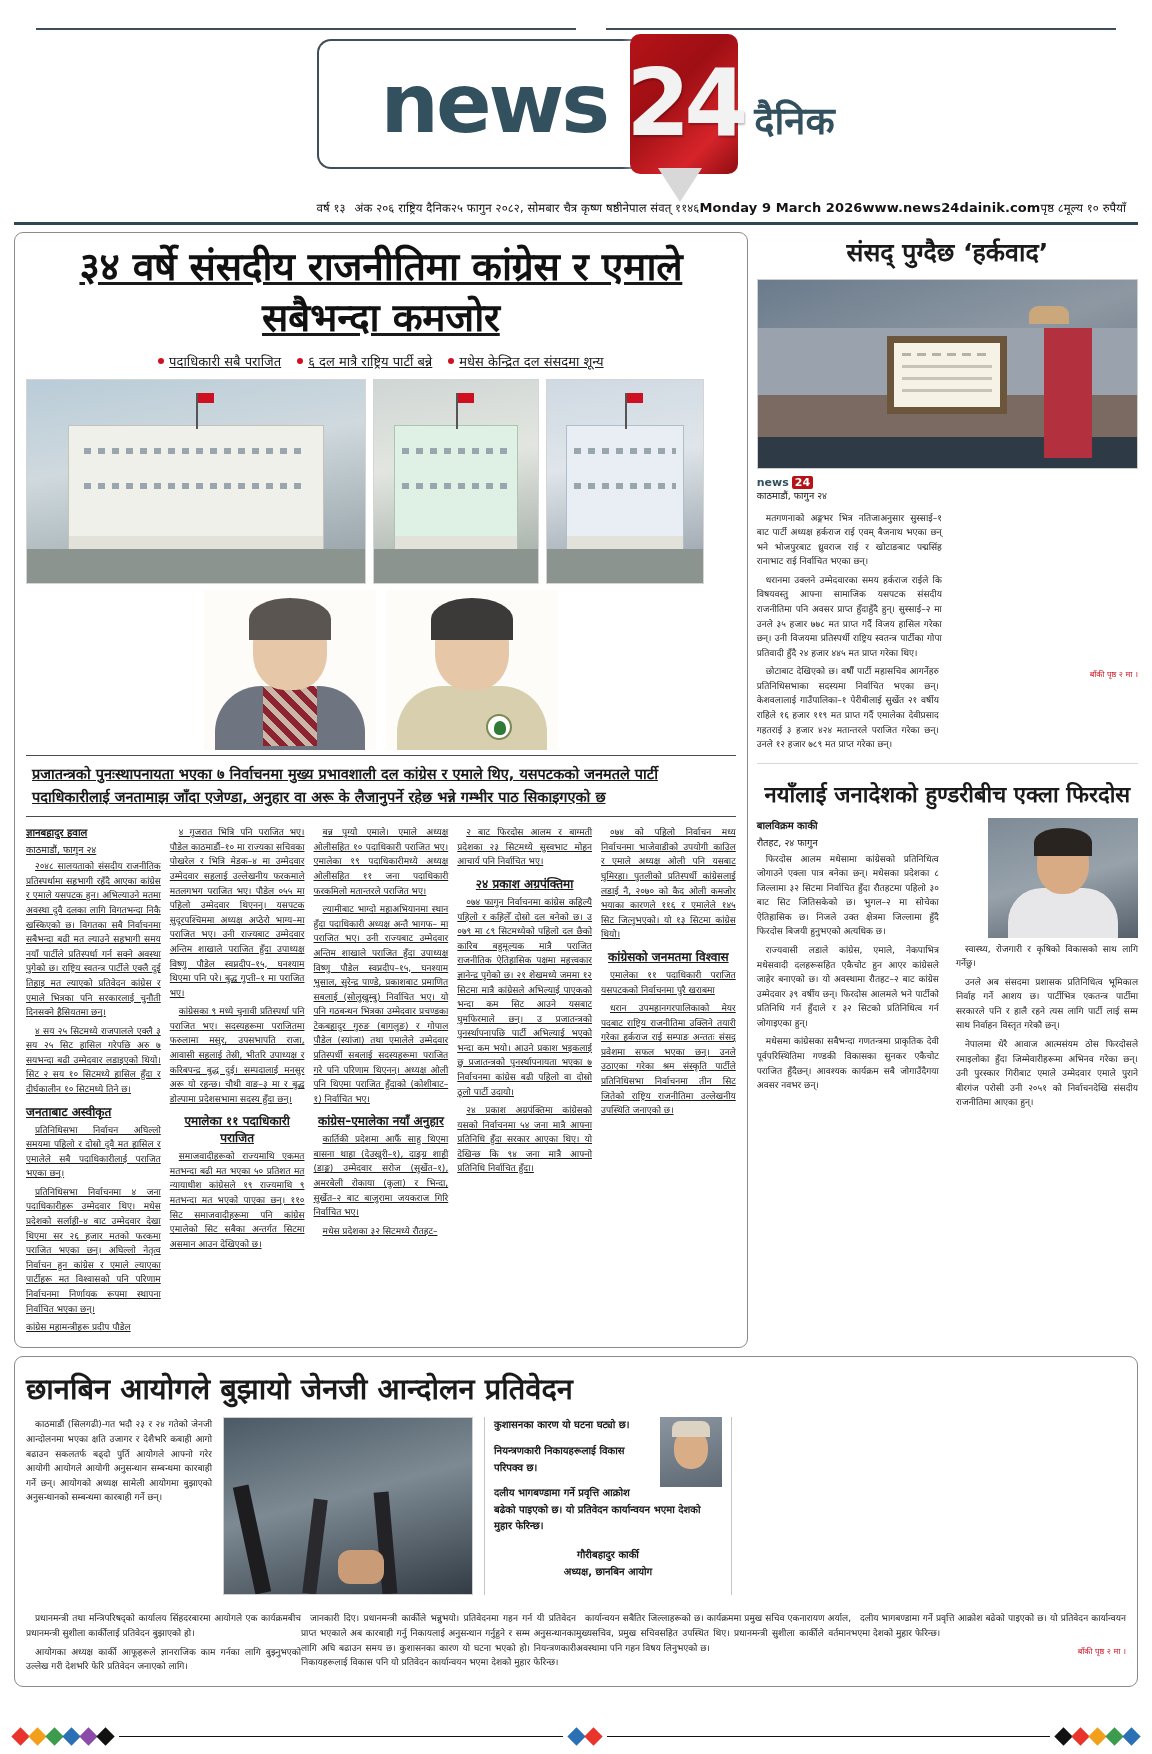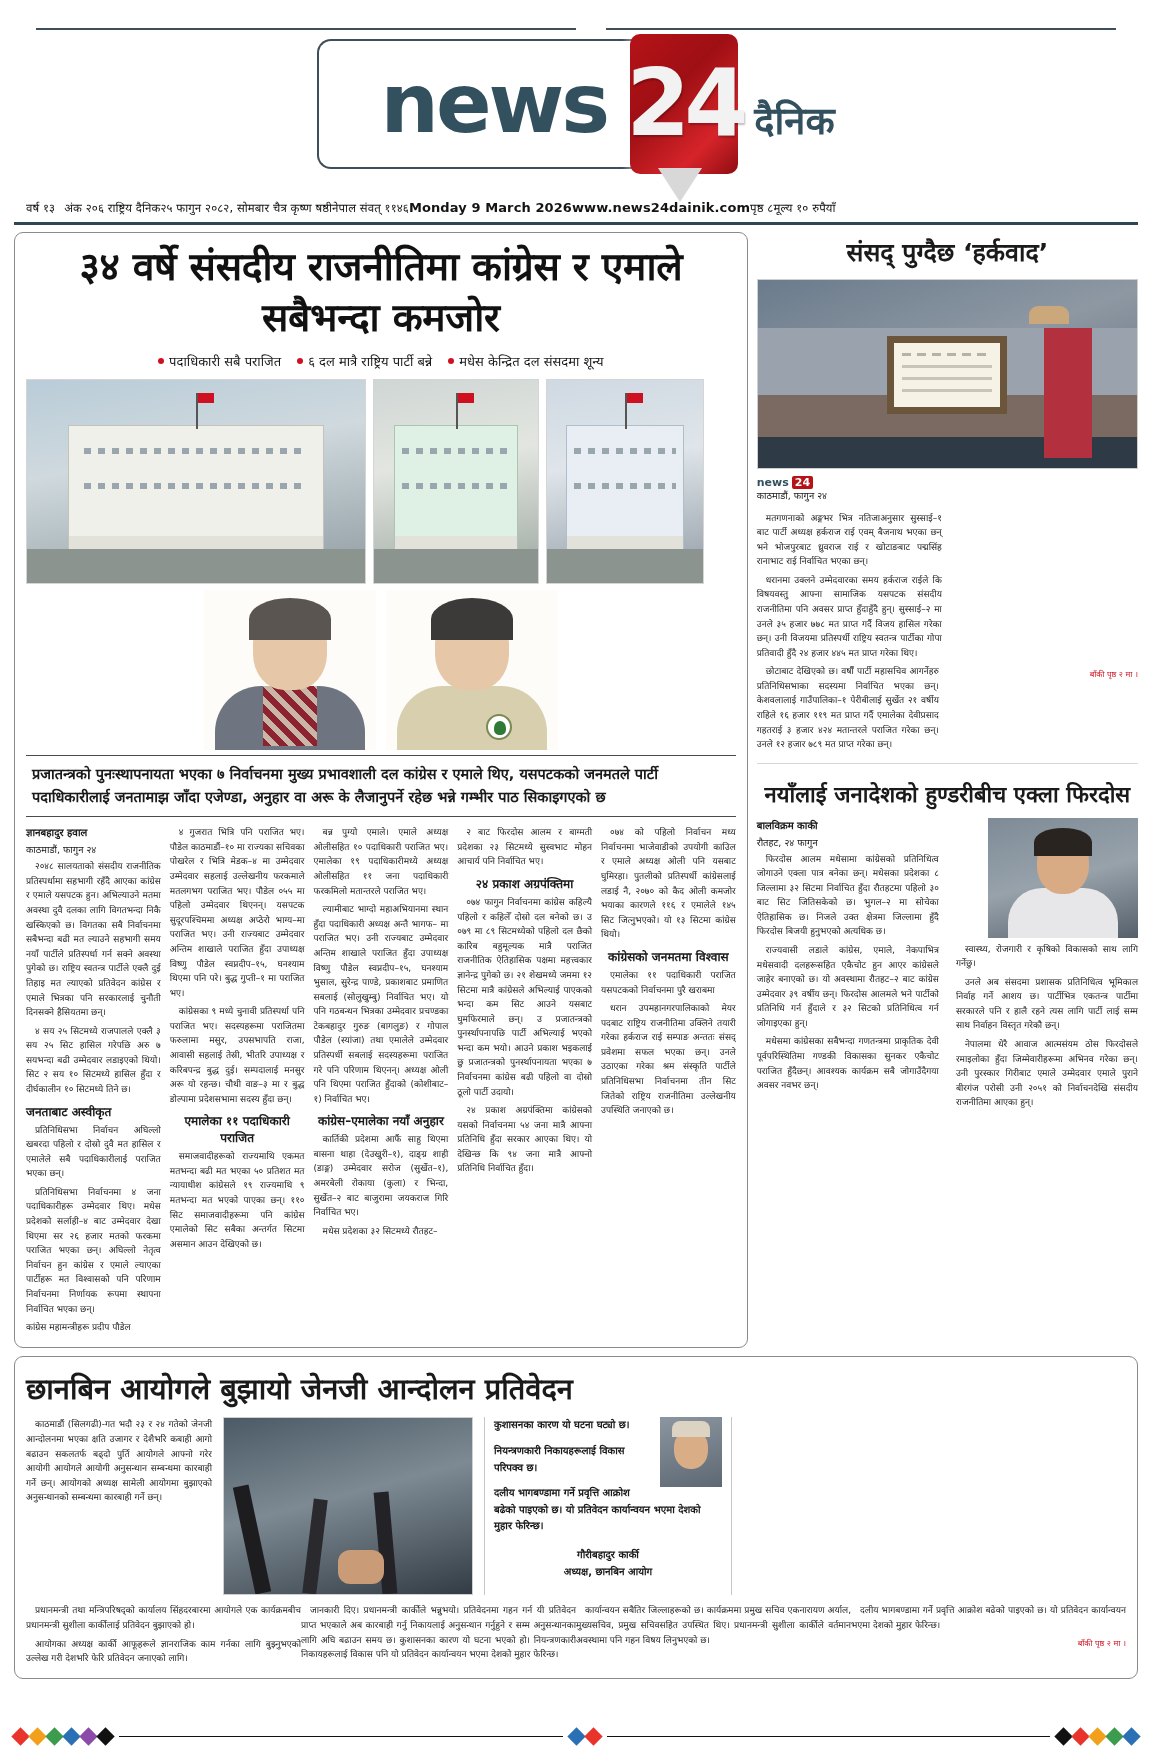--- a/index.html
+++ b/index.html
@@ -62,34 +62,34 @@
     border-top: 34px solid #d8d8d8;
   }
   .logo-dainik {
     font-family: "DejaVu Sans", sans-serif;
     font-size: 38px; font-weight: 700; color: #33505f;
     margin-left: 16px; margin-top: 30px;
   }
 
   
   .infobar {
-    display: flex; align-items: center; justify-content: flex-start;
+    display: flex; align-items: center; justify-content: flex-end;
     padding: 4px 12px 7px 12px;
     font-size: 11.5px; font-family: "DejaVu Sans", sans-serif;
     color: #141414; letter-spacing: .1px;
   }
   .infobar .seg { white-space: nowrap; }
   .infobar .bold { font-weight: 700; font-size: 13px; }
   .infobar .grp { display:flex; gap:9px; }
 
   .top-rule { height: 3px; background: #2f4654; margin: 0 0 7px 0; }
 
   
   .body-grid { display: flex; gap: 9px; }
-  .col-left { width: 791px; }
+  .col-left { width: 791px; text-decoration: underline; }
   .col-right { width: 411px; }
 
   .boxed {
     border: 1px solid #8a8a8a; border-radius: 9px;
     padding: 9px 11px 8px 11px;
   }
 
   
   .lead-hl {
     font-family: "DejaVu Sans", sans-serif;
@@ -225,21 +225,21 @@
   .b-photo .hand{ position:absolute; bottom:6%; left:46%; width:46px; height:34px; border-radius:12px; background:#c99b76;}
 
   .b-quote { border-left:1px solid #c6c6c6; border-right:1px solid #c6c6c6; padding:0 9px; }
   .b-quote .q { font-family:"DejaVu Sans",sans-serif; font-size:10px; line-height:1.66; font-weight:600; margin-bottom:9px;}
   .b-face { width:62px; height:70px; float:right; margin:0 0 4px 7px; position:relative;
             background:linear-gradient(165deg,#8b96a0,#5d6872); overflow:hidden;}
   .b-face .hh{ position:absolute; left:50%; transform:translateX(-50%); top:12px; width:34px; height:40px; border-radius:46%; background:#d9ae86;}
   .b-face .hc{ position:absolute; left:50%; transform:translateX(-50%); top:4px; width:38px; height:16px; border-radius:8px 8px 0 0; background:#ddd3c2;}
   .b-name { font-family:"DejaVu Sans",sans-serif; font-weight:700; font-size:10px; text-align:center; padding-top:3px; clear:both;}
 
-  .b-cols { display:grid; grid-template-columns:repeat(4,1fr); margin-top:8px; }
+  .b-cols { display:grid; grid-template-columns:repeat(4,1fr); margin-top:16px; }
 
   
   .footer { position:absolute; left:14px; right:14px; bottom:10px; height:16px;
             display:flex; align-items:center; justify-content:space-between; }
   .dia { width:13px; height:13px; transform:rotate(45deg); }
   .fgrp { display:flex; gap:4px; align-items:center; }
   .fline { flex:1; height:1px; background:#111; margin:0 7px; }
 </style>
 </head>
 <body>
@@ -332,21 +332,21 @@
         <div class="capbox">प्रजातन्त्रको पुनःस्थापनायता भएका ७ निर्वाचनमा मुख्य प्रभावशाली दल कांग्रेस र एमाले थिए, यसपटकको जनमतले पार्टी पदाधिकारीलाई जनतामाझ जाँदा एजेण्डा, अनुहार वा अरू के लैजानुपर्ने रहेछ भन्ने गम्भीर पाठ सिकाइगएको छ</div>
 
         <div class="cols5">
 
           <div class="c">
             <div class="byline">ज्ञानबहादुर हवाल</div>
             <div class="dateline">काठमाडौं, फागुन २४</div>
             <p class="para">२०४८ सालयताको संसदीय राजनीतिक प्रतिस्पर्धामा सहभागी रहँदै आएका कांग्रेस र एमाले यसपटक हुन। अभिल्याउने मतमा अवस्था दुवै दलका लागि विगतभन्दा निकै खस्किएको छ। विगतका सबै निर्वाचनमा सबैभन्दा बढी मत ल्याउने सहभागी समय नयाँ पार्टीले प्रतिस्पर्धा गर्न सक्ने अवस्था पुगेको छ। राष्ट्रिय स्वतन्त्र पार्टीले एक्लै दुई तिहाइ मत ल्याएको प्रतिवेदन कांग्रेस र एमाले भित्रका पनि सरकारलाई चुनौती दिनसक्ने हैसियतमा छन्।</p>
             <p class="para">४ सय २५ सिटमध्ये राजपालले एक्लै ३ सय २५ सिट हासिल गरेपछि अरु ७ सयभन्दा बढी उम्मेदवार लडाइएको थियो। सिट २ सय १० सिटमध्ये हासिल हुँदा र दीर्घकालीन १० सिटमध्ये तिने छ।</p>
             <div class="subhead">जनताबाट अस्वीकृत</div>
-            <p class="para">प्रतिनिधिसभा निर्वाचन अघिल्लो खबरदा पहिलो र दोस्रो दुवै मत हासिल र एमालेले सबै पदाधिकारीलाई पराजित भएका छन्।</p>
+            <p class="para">प्रतिनिधिसभा निर्वाचन अघिल्लो समयमा पहिलो र दोस्रो दुवै मत हासिल र एमालेले सबै पदाधिकारीलाई पराजित भएका छन्।</p>
             <p class="para">प्रतिनिधिसभा निर्वाचनमा ४ जना पदाधिकारीहरू उम्मेदवार थिए। मधेस प्रदेशको सर्लाही–४ बाट उम्मेदवार देखा थिएमा सर २६ हजार मतको फरकमा पराजित भएका छन्। अघिल्लो नेतृत्व निर्वाचन हुन कांग्रेस र एमाले ल्याएका पार्टीहरू मत विश्वासको पनि परिणाम निर्वाचनमा निर्णायक रूपमा स्थापना निर्वाचित भएका छन्।</p>
             <p class="para noind">कांग्रेस महामन्त्रीहरू प्रदीप पौडेल</p>
           </div>
 
           <div class="c">
             <p class="para">४ गुजरात भित्रि पनि पराजित भए। पौडेल काठमाडौं–१० मा राज्यका सचिवका पोखरेल र भित्रि मेडक–४ मा उम्मेदवार उम्मेदवार सहलाई उल्लेखनीय फरकमाले मतलगभग पराजित भए। पौडेल ०५५ मा पहिलो उम्मेदवार थिएनन्। यसपटक सुदूरपश्चिममा अध्यक्ष अप्ठेरो भाग्य–मा पराजित भए। उनी राज्यबाट उम्मेदवार अन्तिम शाखाले पराजित हुँदा उपाध्यक्ष विष्णु पौडेल स्वप्नदीप–१५, घनश्याम थिएमा पनि परे। बुद्ध गुप्ती–१ मा पराजित भए।</p>
             <p class="para">कांग्रेसका ९ मध्ये चुनावी प्रतिस्पर्धा पनि पराजित भए। सदस्यहरूमा पराजितमा फरुलामा मसुर, उपसभापति राजा, आवासी सहलाई तेस्री, भीतरि उपाध्यक्ष र करिबपन्द्र बुद्ध दुई। सम्पदालाई मनसुर अरू यो रहन्छ। चौथी वाङ–३ मा र बुद्ध डोल्पामा प्रदेशसभामा सदस्य हुँदा छन्।</p>
             <div class="subhead ctr">एमालेका ११ पदाधिकारी पराजित</div>
             <p class="para">समाजवादीहरूको राज्यमाथि एकमत मतभन्दा बढी मत भएका ५० प्रतिशत मत न्यायाधीश कांग्रेसले १९ राज्यमाथि ९ मतभन्दा मत भएको पाएका छन्। ११० सिट समाजवादीहरूमा पनि कांग्रेस एमालेको सिट सबैका अन्तर्गत सिटमा असमान आउन देखिएको छ।</p>
           </div>

